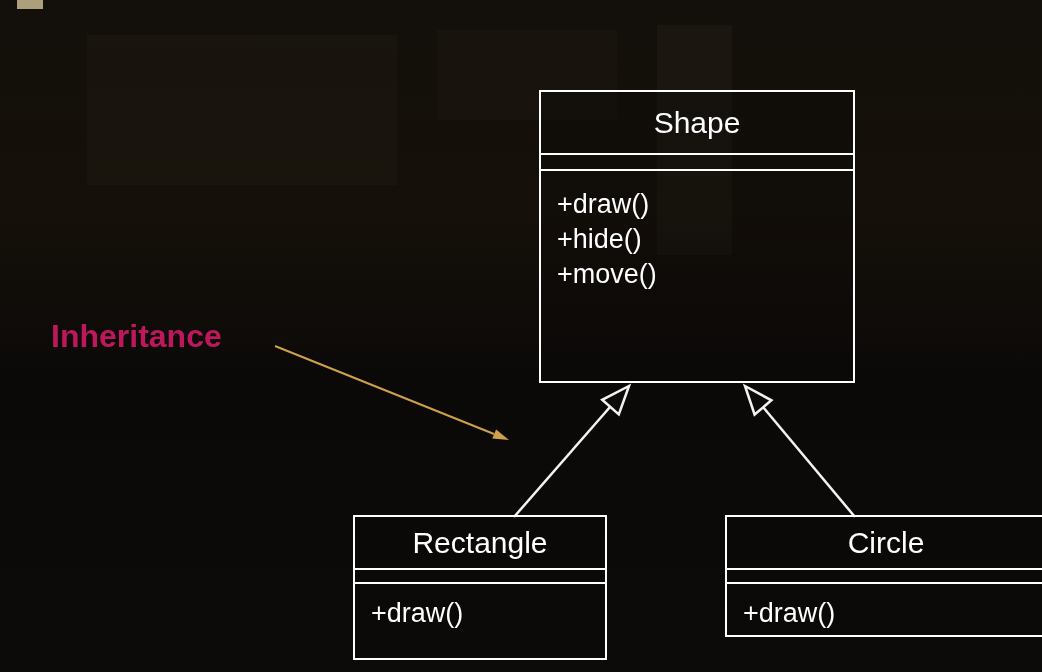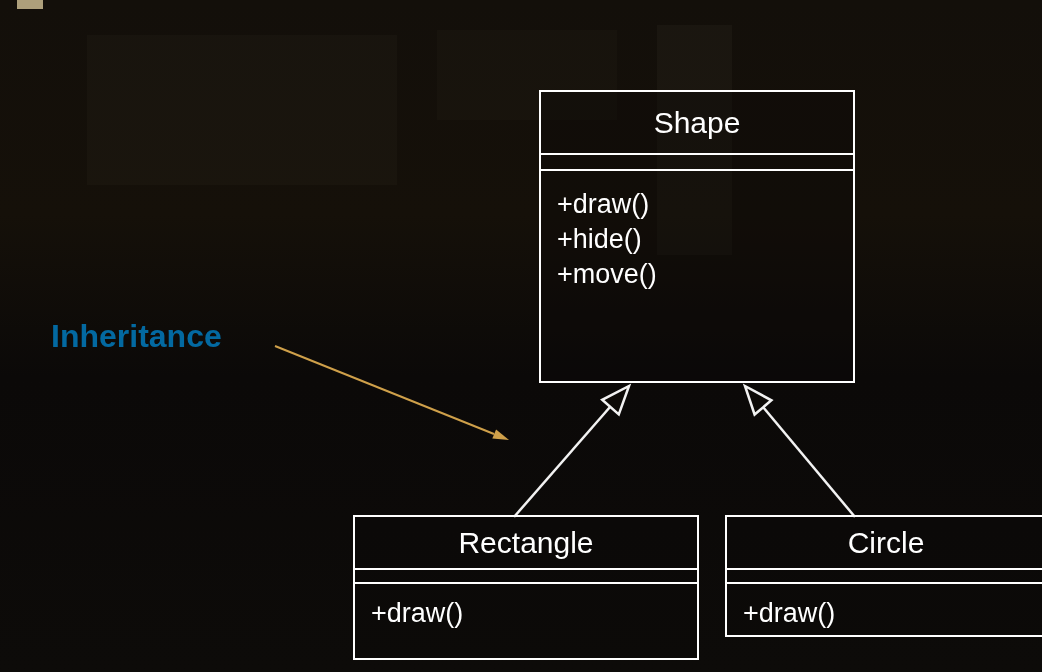--- a/index.html
+++ b/index.html
@@ -33,32 +33,32 @@
     border-bottom: 2px solid #ffffff;
   }
   .uml-attrs { border-bottom: 2px solid #ffffff; }
   .uml-methods { font-size: 27px; line-height: 35px; }
 
   .box-shape     { left: 522px; top: 90px;  width: 316px; height: 293px; }
   .box-shape .uml-title   { height: 63px; }
   .box-shape .uml-attrs   { height: 16px; }
   .box-shape .uml-methods { padding: 16px 0 0 16px; }
 
-  .box-rectangle { left: 336px; top: 515px; width: 346px; height: 145px; }
+  .box-rectangle { left: 336px; top: 515px; width: 254px; height: 145px; }
   .box-circle    { left: 708px; top: 515px; width: 322px; height: 122px; }
   .box-rectangle .uml-title, .box-circle .uml-title   { height: 53px; }
   .box-rectangle .uml-attrs, .box-circle .uml-attrs   { height: 14px; }
   .box-rectangle .uml-methods, .box-circle .uml-methods { padding: 12px 0 0 16px; }
 
   .inheritance-label {
     position: absolute;
     left: 34px; top: 318px;
     font-size: 32px;
     font-weight: bold;
-    color: #0369a1;
+    color: #be185d;
   }
 </style>
 </head>
 <body>
 
 <div class="stage">
 
   <div class="artifact a1"></div>
   <div class="artifact a2"></div>
   <div class="artifact a3"></div>

